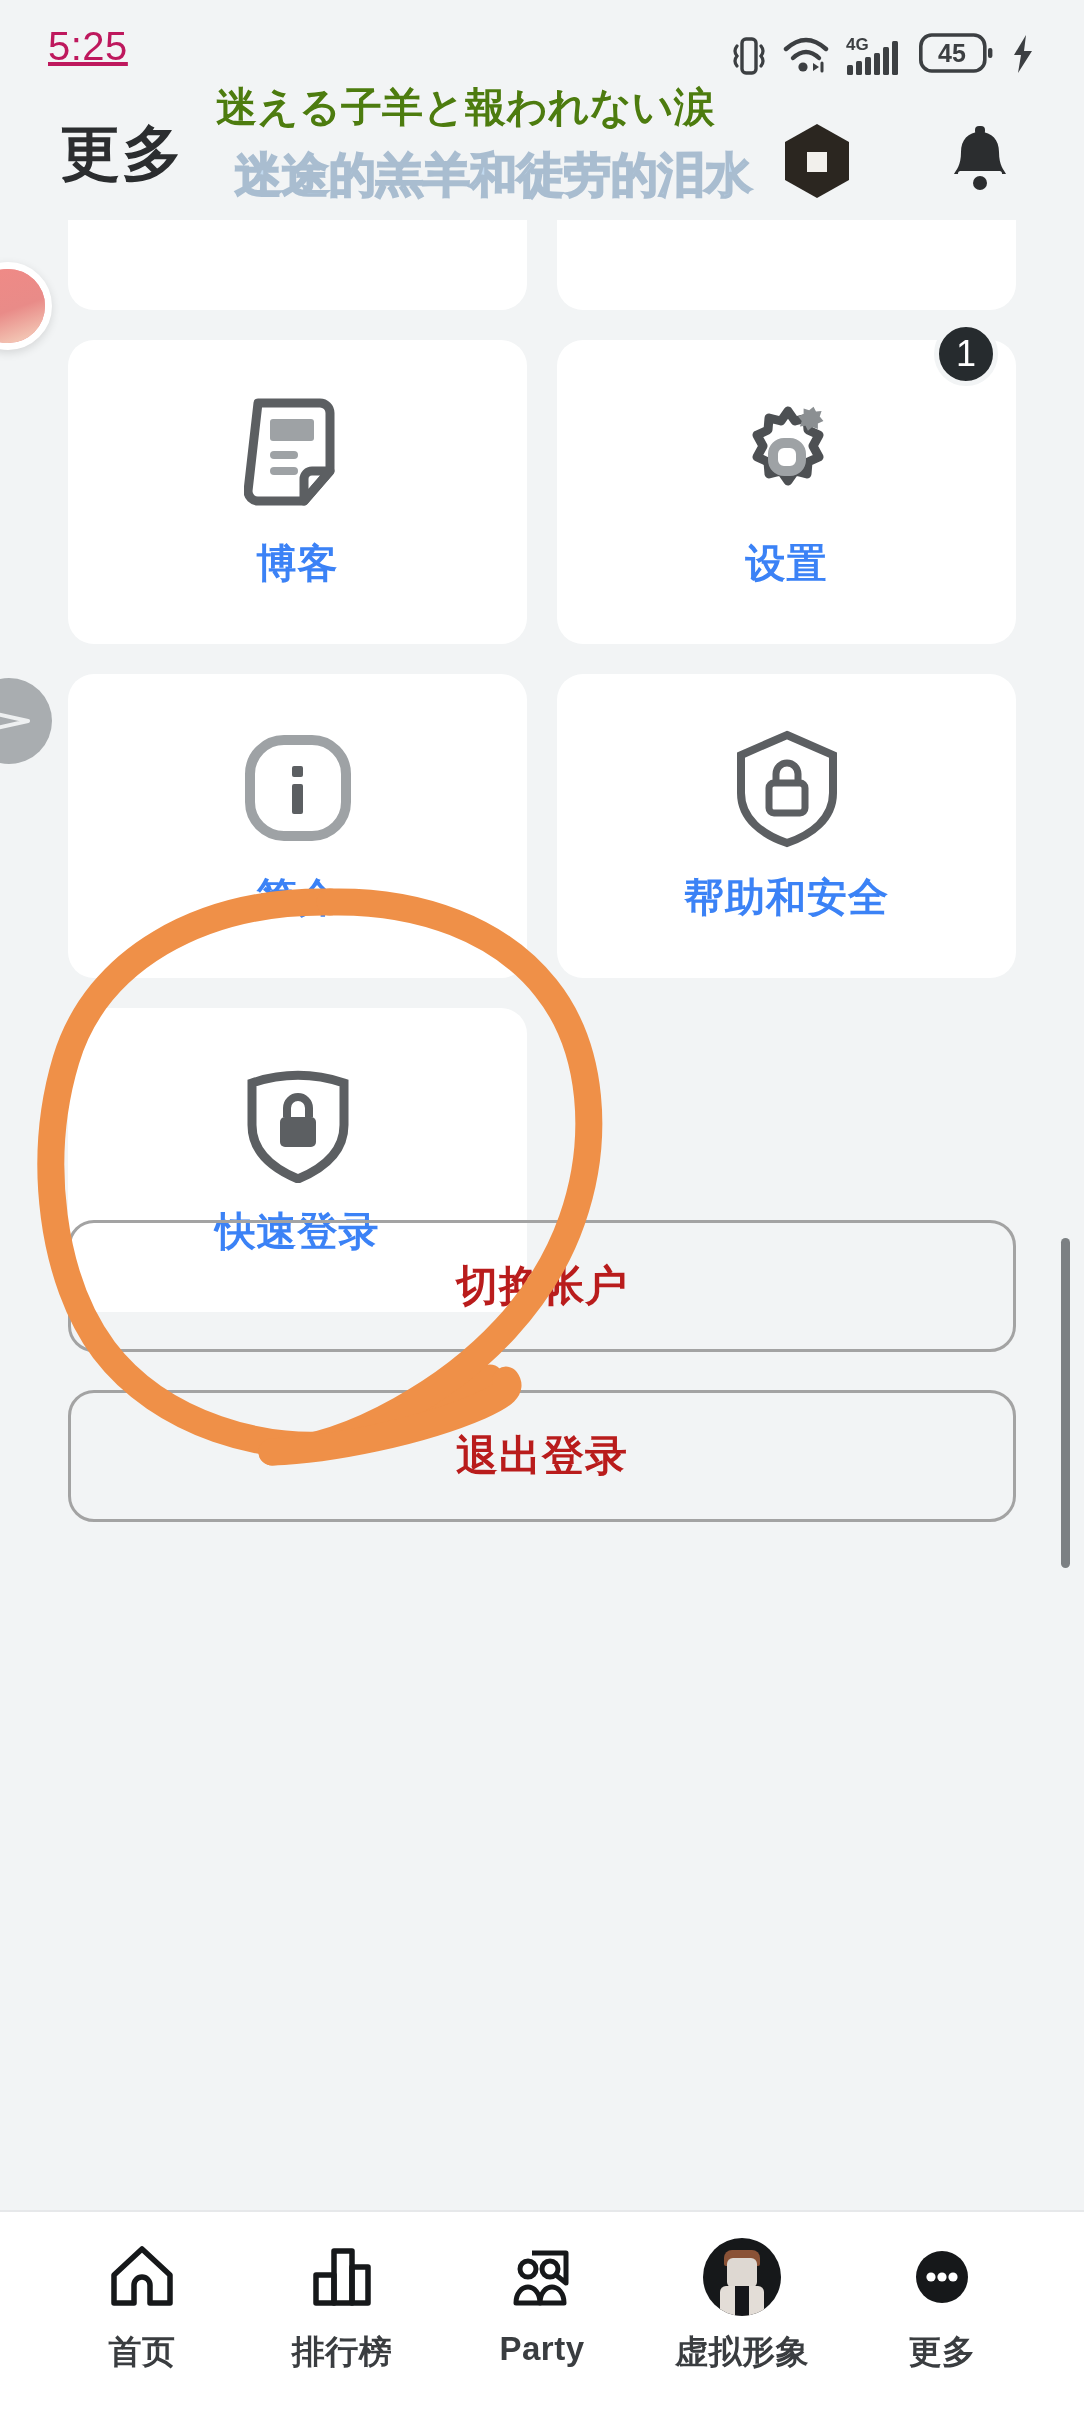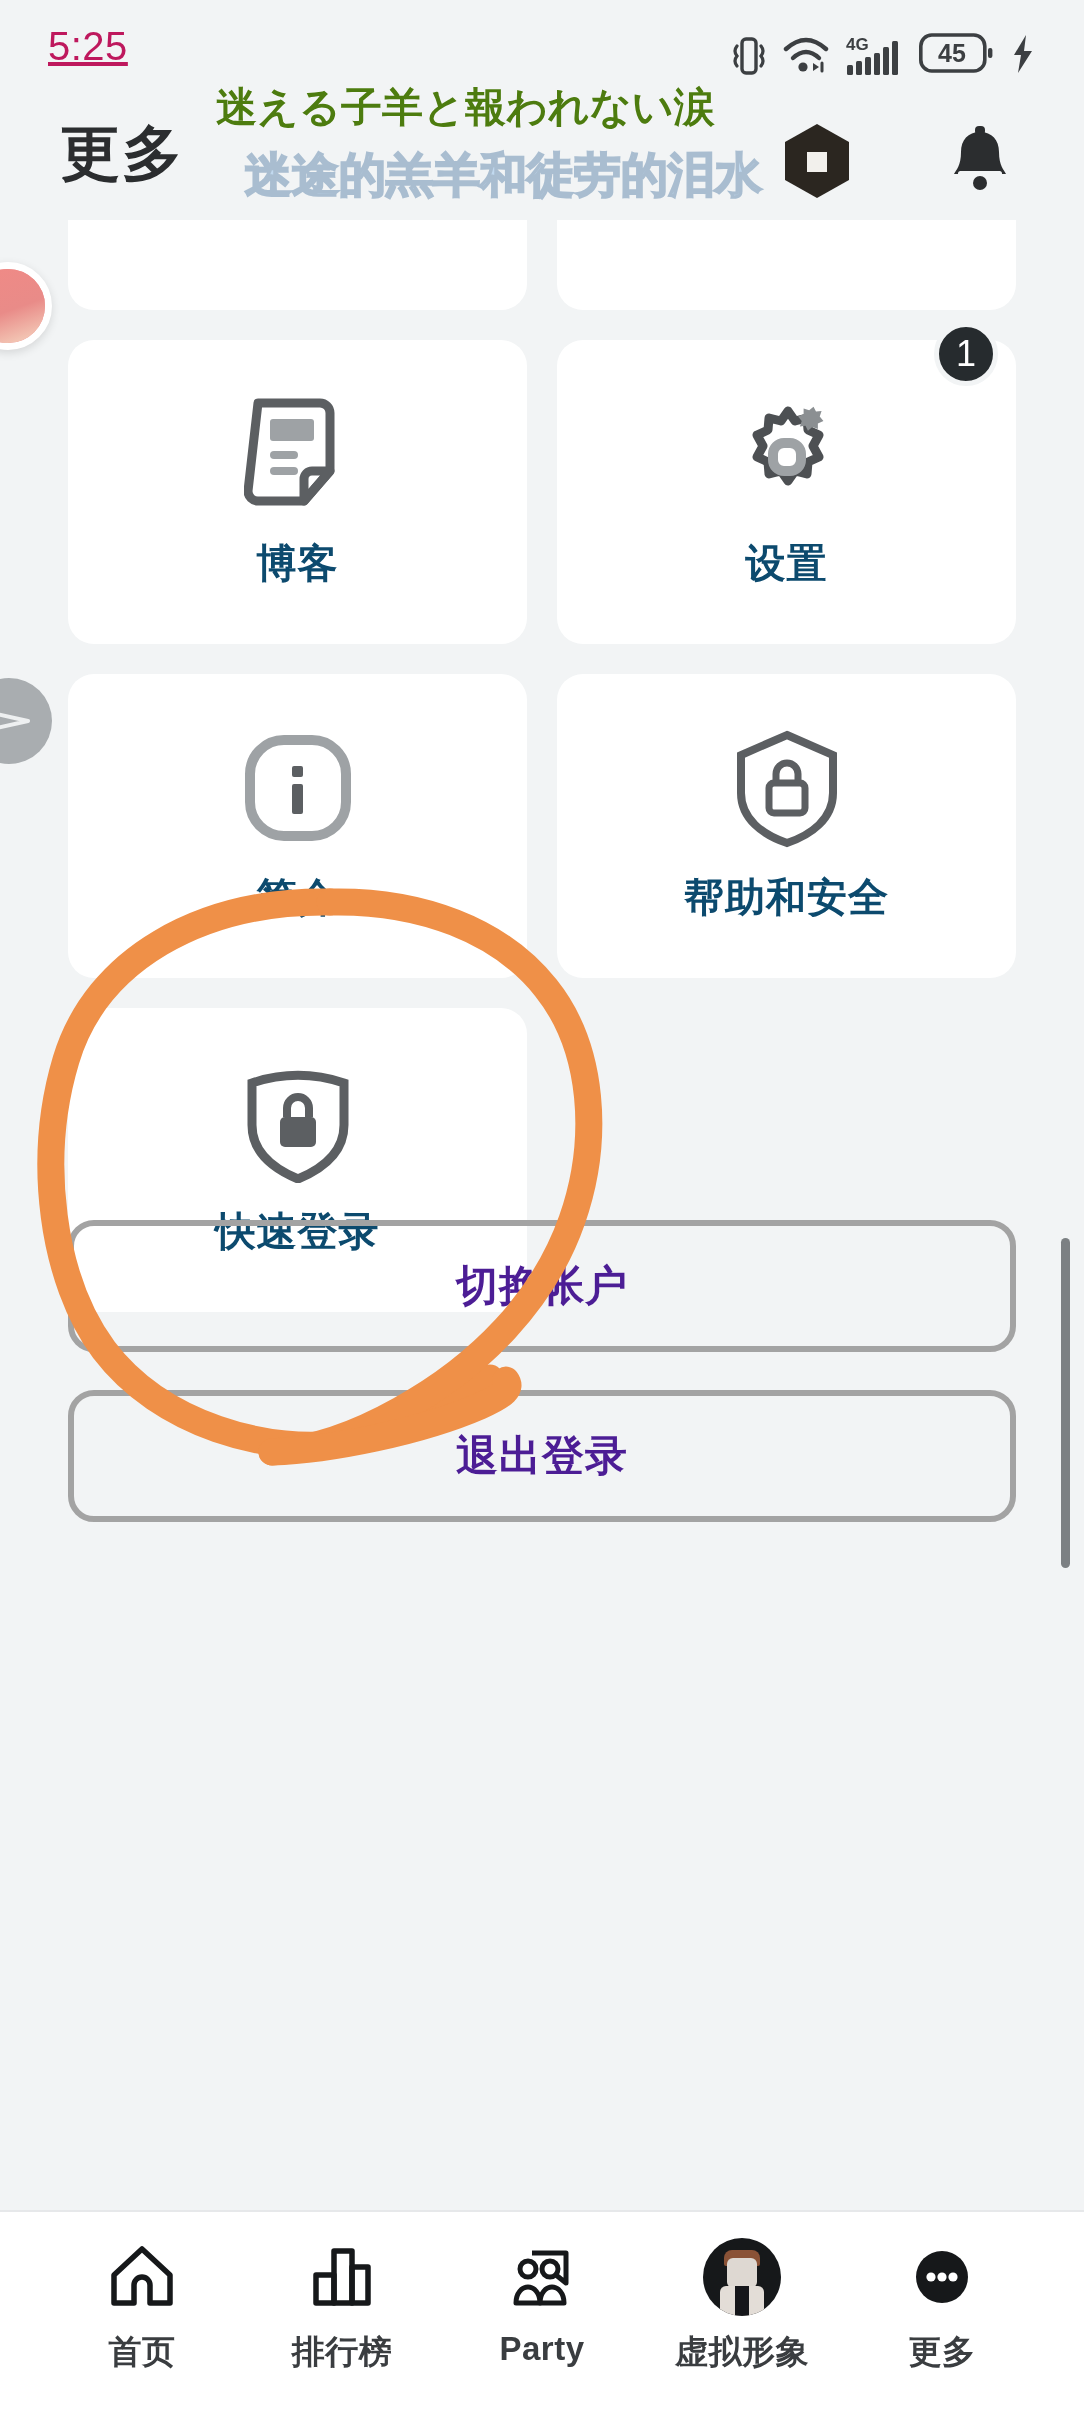--- a/index.html
+++ b/index.html
@@ -33,58 +33,58 @@
   .brand-logo { position:absolute; left:780px; top:30px; width:74px; height:78px; }
   .bell-btn { position:absolute; left:940px; top:28px; width:80px; height:80px; }
 
   
   .ovl { position:absolute; white-space:nowrap; font-weight:bold; pointer-events:none; }
   .ovl-jp {
     left:216px; top:-12px; font-size:41px; color:#4d7c0f;
     text-shadow:0 0 2px rgba(255,255,255,.55);
   }
   .ovl-cn {
-    left:245px; top:52px; font-size:47px; color:#c1d9ef;
+    left:235px; top:52px; font-size:47px; color:#c1d9ef;
     -webkit-text-stroke:2px #a9bdd0;
     text-shadow:0 0 2px rgba(255,255,255,.4);
   }
 
   
   .content { position:absolute; top:220px; left:0; width:1084px; height:1990px; }
 
   .grid {
     position:absolute; left:0; top:0; width:1084px;
     display:grid; grid-template-columns:1fr 1fr; gap:30px;
     padding:0 68px;
   }
   .card {
     background:#ffffff; border-radius:26px;
     height:304px;
     display:flex; flex-direction:column; align-items:center; justify-content:center;
     position:relative;
   }
   .card.clipped { height:90px; border-radius:0 0 26px 26px; align-items:center; justify-content:flex-end; }
   .card .ico { height:120px; display:flex; align-items:center; justify-content:center; margin-bottom:22px; }
-  .card .lbl { font-size:40px; font-weight:bold; color:#0c4a6e; letter-spacing:1px; }
+  .card .lbl { font-size:40px; font-weight:bold; color:#3b82f6; letter-spacing:1px; }
   .badge {
     position:absolute; top:-18px; right:18px;
     width:64px; height:64px; border-radius:50%;
     background:#262b2e; color:#ffffff;
     display:flex; align-items:center; justify-content:center;
     font-size:36px; border:5px solid #f2f4f5;
   }
 
   
   .actions { position:absolute; left:68px; top:1000px; width:948px; }
   .pill {
     width:948px; height:132px; margin-bottom:38px;
-    border:6px solid #a3a3a3; border-radius:26px;
+    border:3px solid #a3a3a3; border-radius:26px;
     display:flex; align-items:center; justify-content:center;
     background:transparent;
-    font-size:42px; font-weight:bold; color:#4c1d95; letter-spacing:1px;
+    font-size:42px; font-weight:bold; color:#b91c1c; letter-spacing:1px;
   }
 
   
   .annot { position:absolute; left:0; top:0; width:1084px; height:2412px; pointer-events:none; }
 
   
   .bubble { position:absolute; border-radius:50%; overflow:hidden; }
   .bubble-avatar {
     left:-36px; top:262px; width:88px; height:88px;
     background:#ef8d8d; border:7px solid #ffffff;

